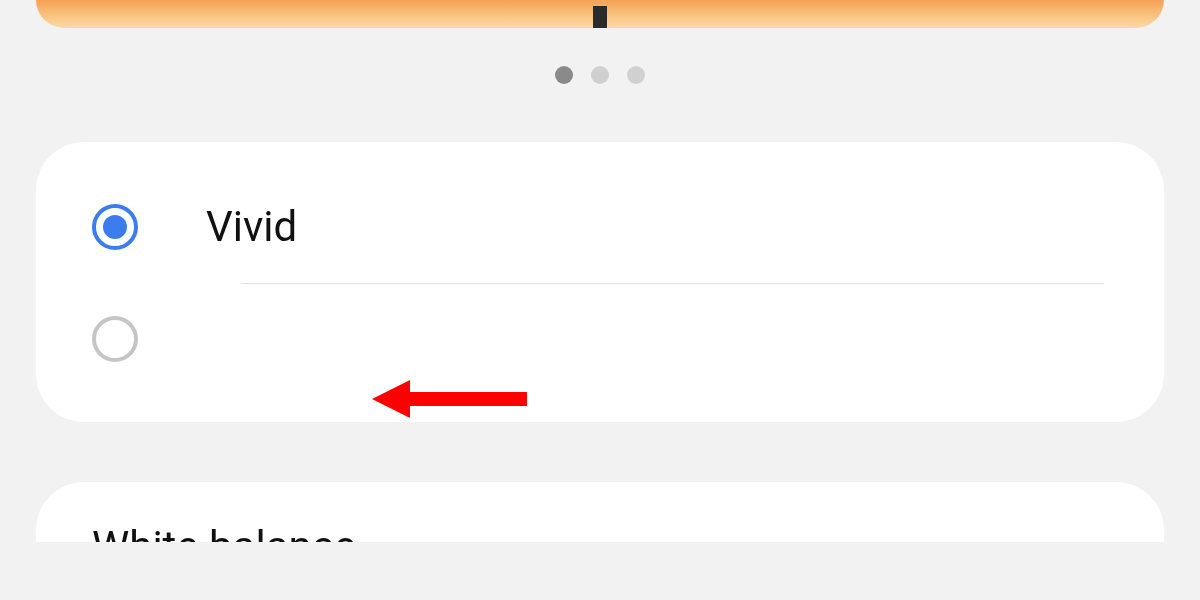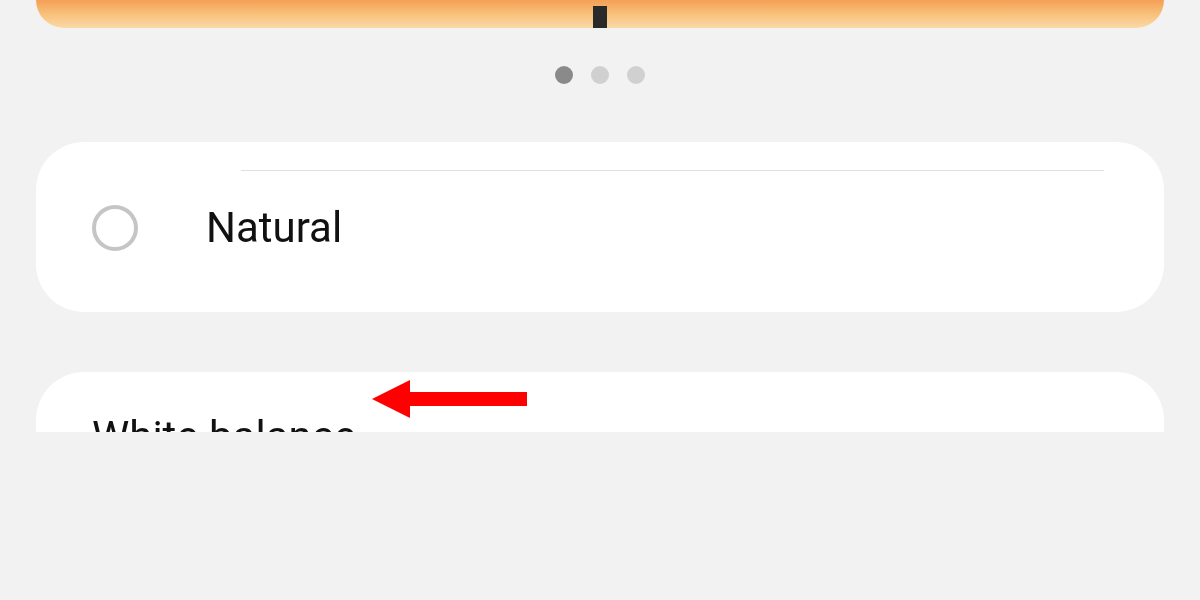--- a/index.html
+++ b/index.html
@@ -117,24 +117,29 @@
   <div class="preview-pole"></div>
 </div>
 
 <div class="pager">
   <div class="pager-dot active"></div>
   <div class="pager-dot"></div>
   <div class="pager-dot"></div>
 </div>
 
 <div class="card">
+  <div class="radio-row">
+    <div class="radio-circle selected">
+      <div class="radio-inner"></div>
+    </div>
+    <span class="radio-label">Vivid</span>
+  </div>
   <div class="divider"></div>
   <div class="radio-row">
     <div class="radio-circle"></div>
-    <span class="radio-label">Natural</span>
   </div>
 </div>
 
 <div class="card-next">
   <div class="next-text">White balance</div>
 </div>
 
 <svg class="arrow-annotation" width="160" height="50" viewBox="0 0 160 50">
   <line x1="155" y1="25" x2="30" y2="25" stroke="#ff0000" stroke-width="14"></line>
   <polygon points="0,25 38,6 38,44" fill="#ff0000"></polygon>

